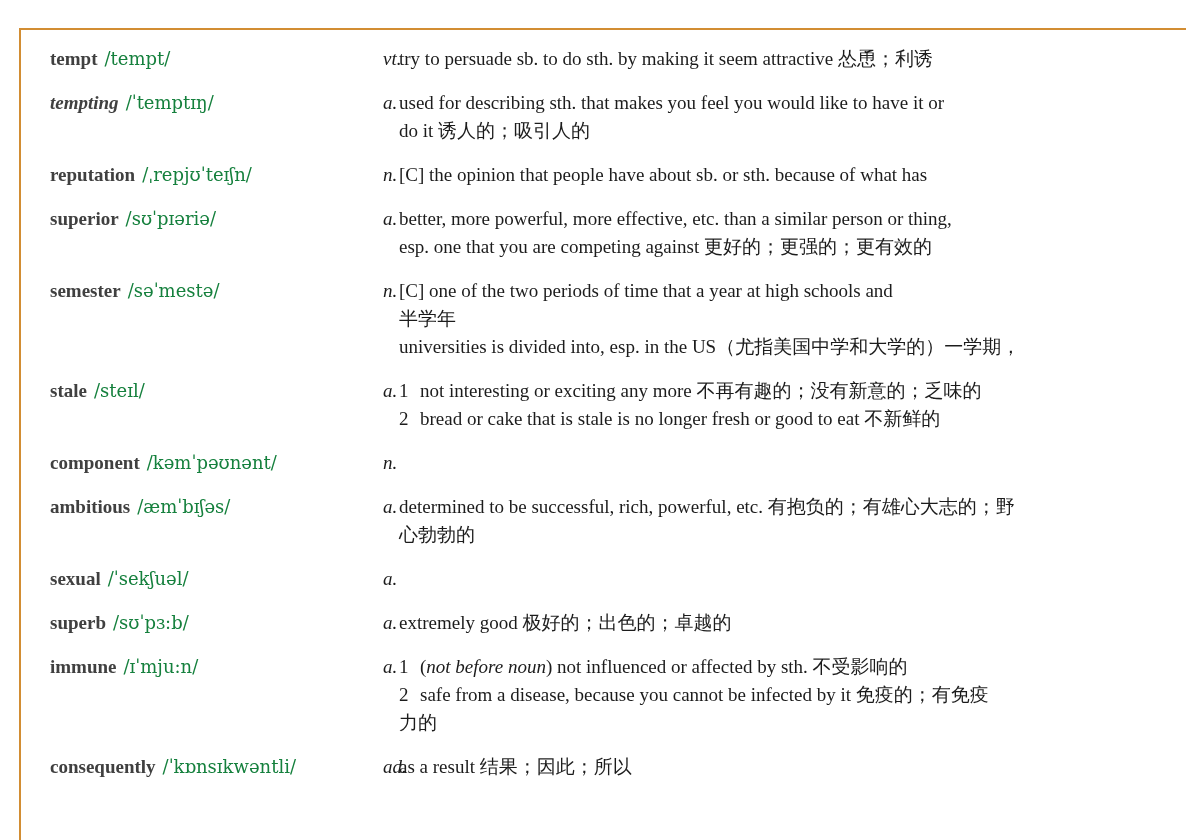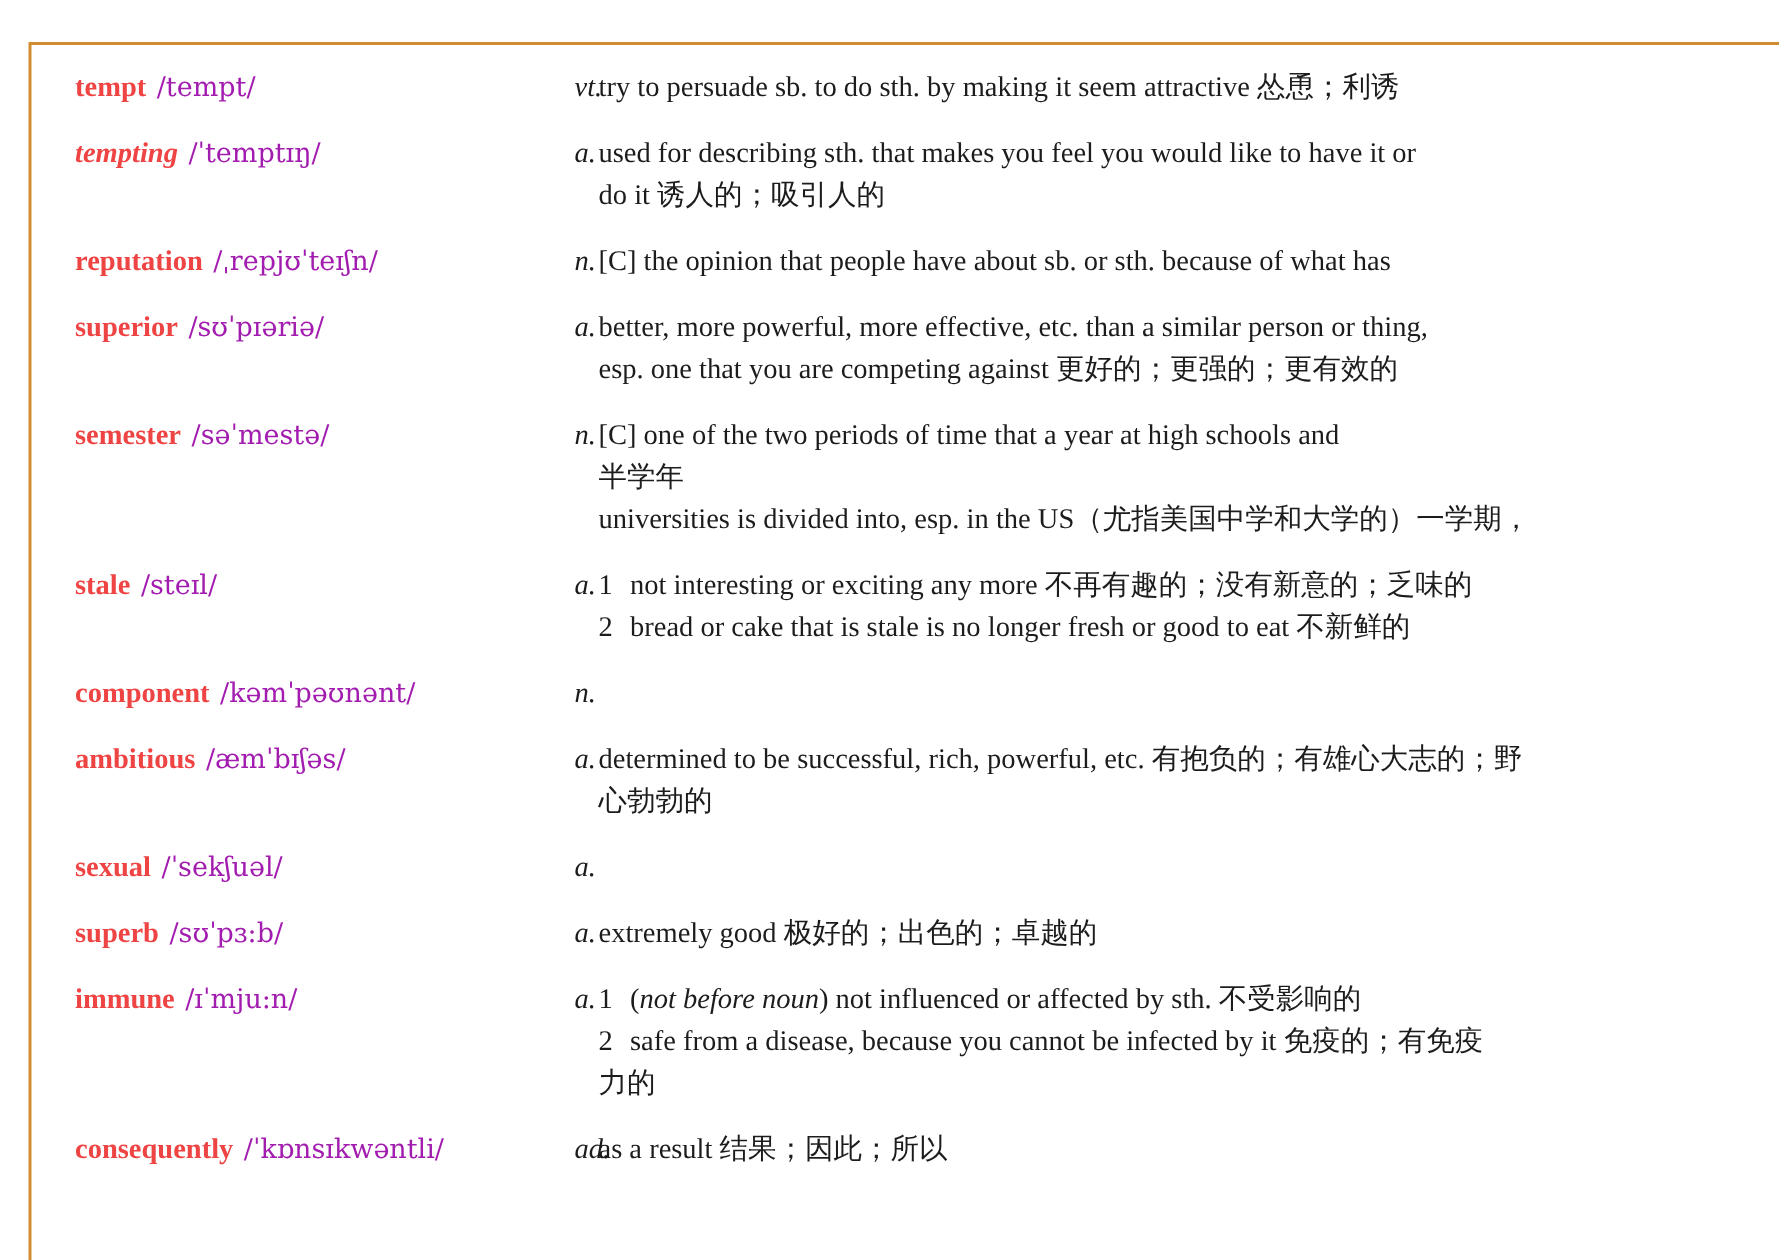--- a/index.html
+++ b/index.html
@@ -33,26 +33,26 @@
     display: grid;
     grid-template-columns: 295px 54px 1fr;
     align-items: start;
     font-size: 19px;
     line-height: 28px;
     color: #1c1c1c;
   }
   .head { white-space: nowrap; }
   .word {
     font-weight: 700;
-    color: #ef4444;
+    color: #404040;
   }
   .word.italic { font-style: italic; margin-top: 32px; }
   .phon {
     margin-left: 7px;
-    color: #a21caf;
+    color: #15803d;
     font-family: "DejaVu Serif", "Liberation Serif", serif;
     font-size: 18px;
   }
   .pos { font-style: italic; margin-left: 38px; }
   .def-line { white-space: nowrap; }
   .seg.i { font-style: italic; }
   .seg.num {
     display: inline-block;
     min-width: 12px;
     margin-right: 9px;

